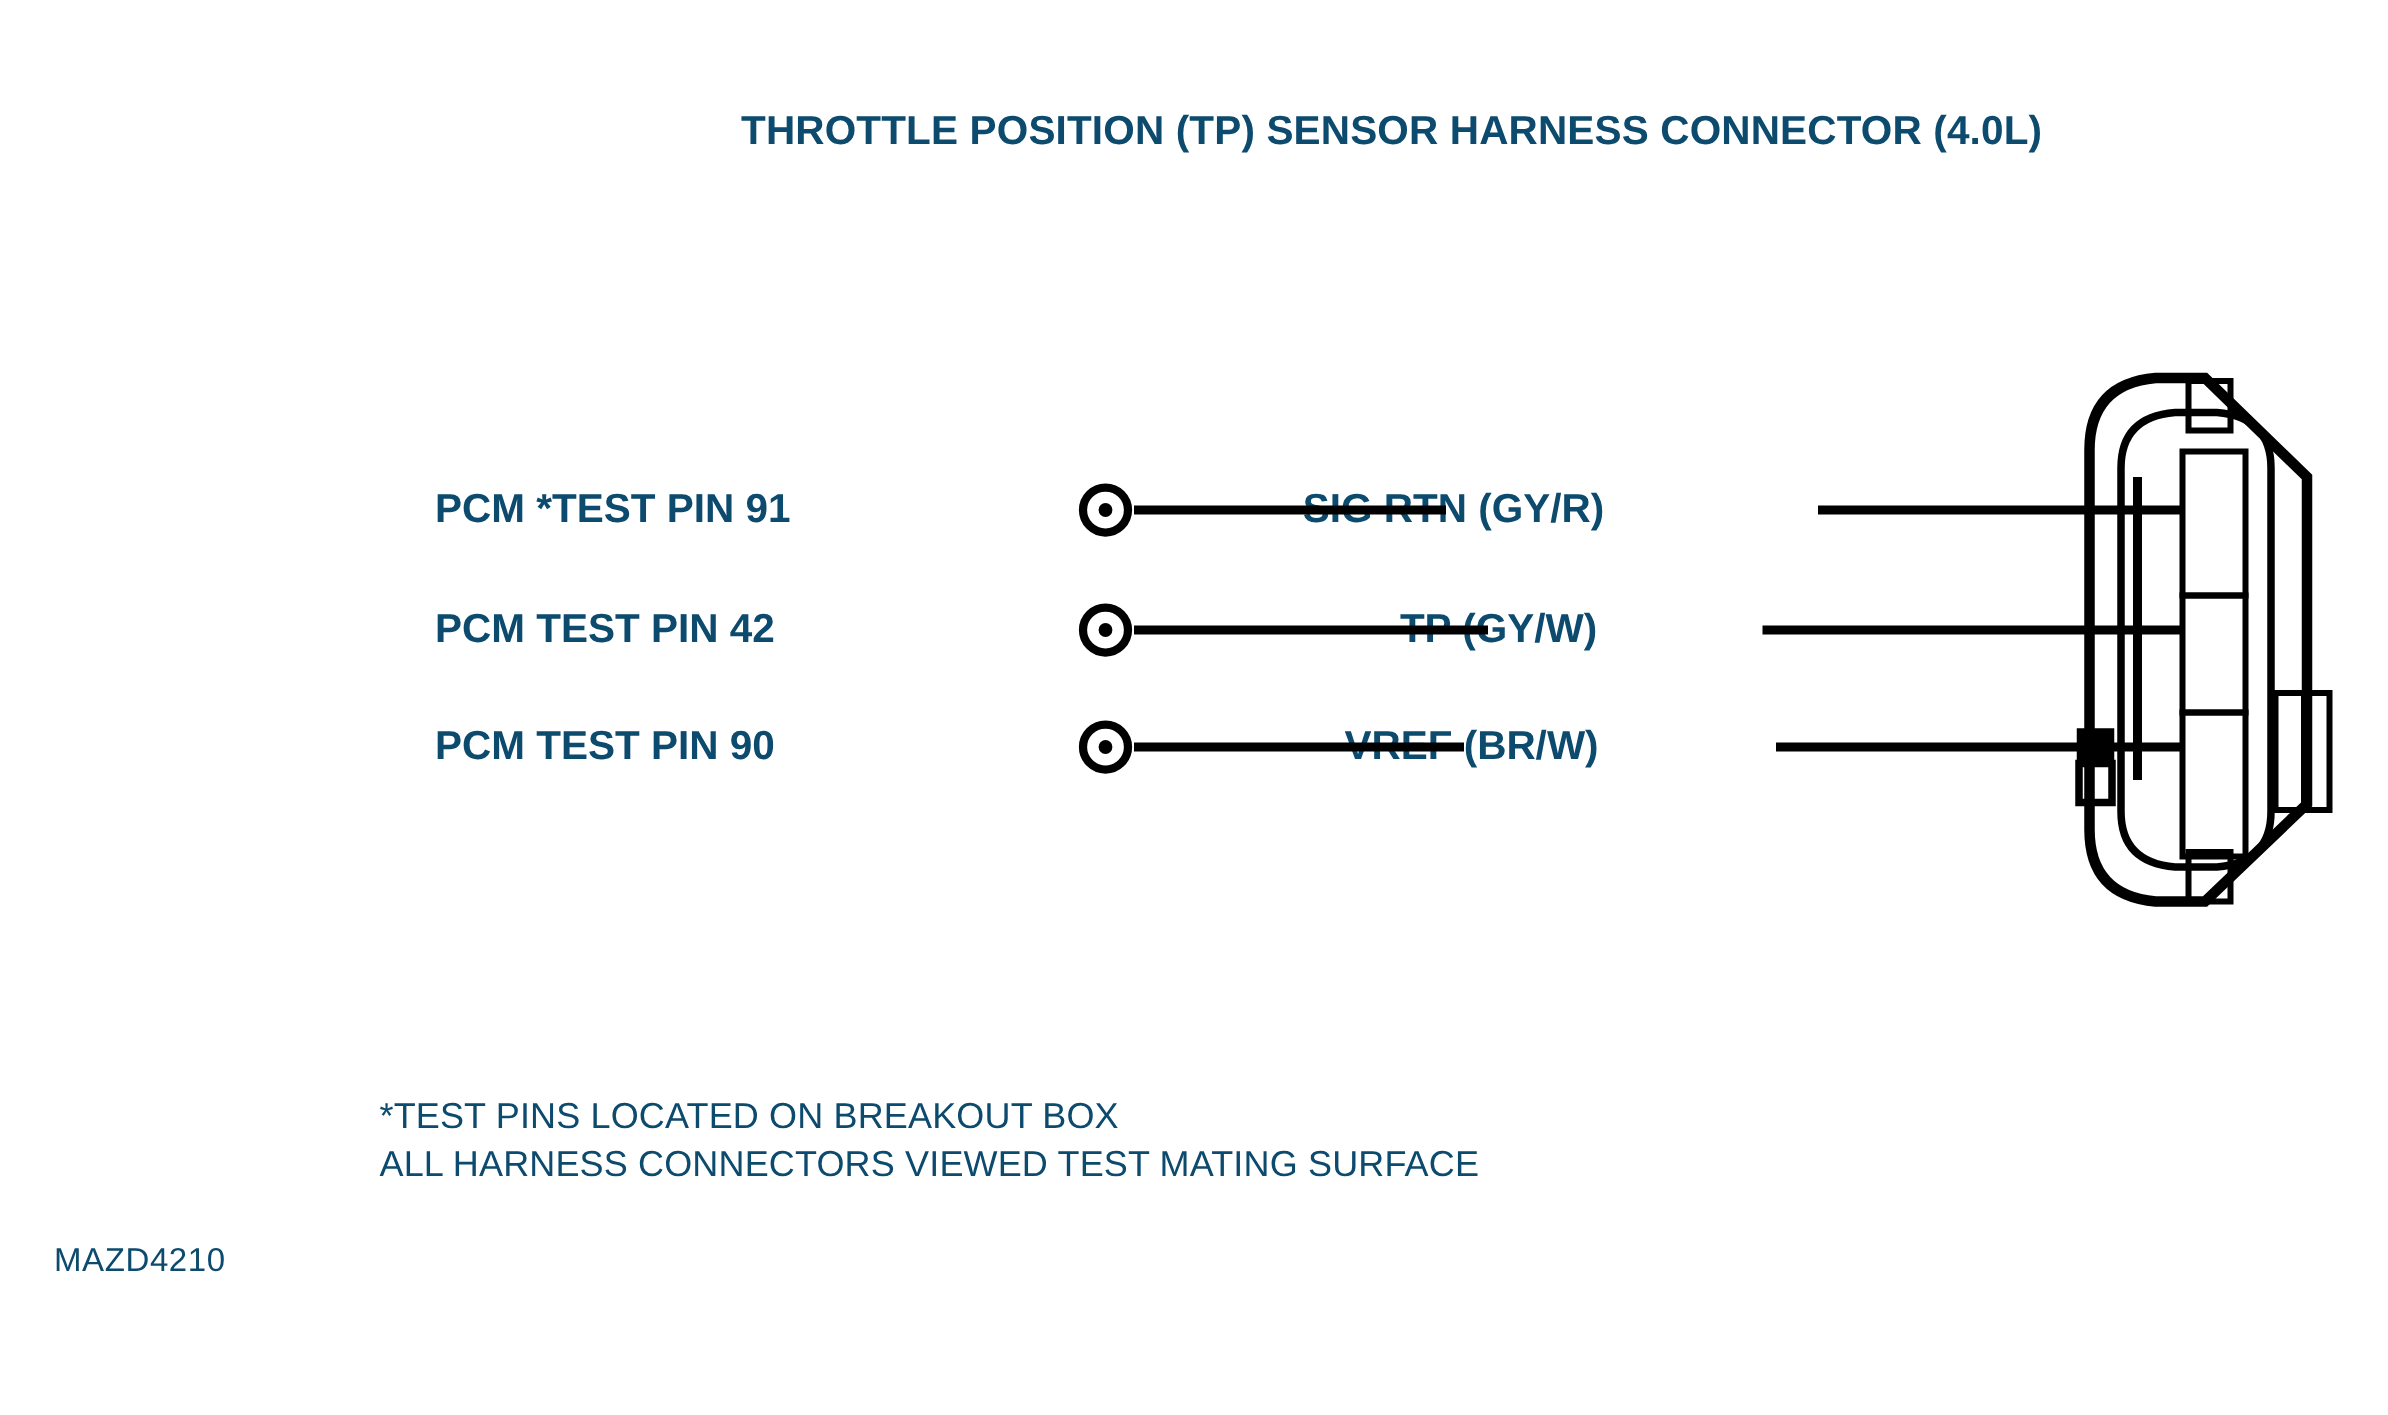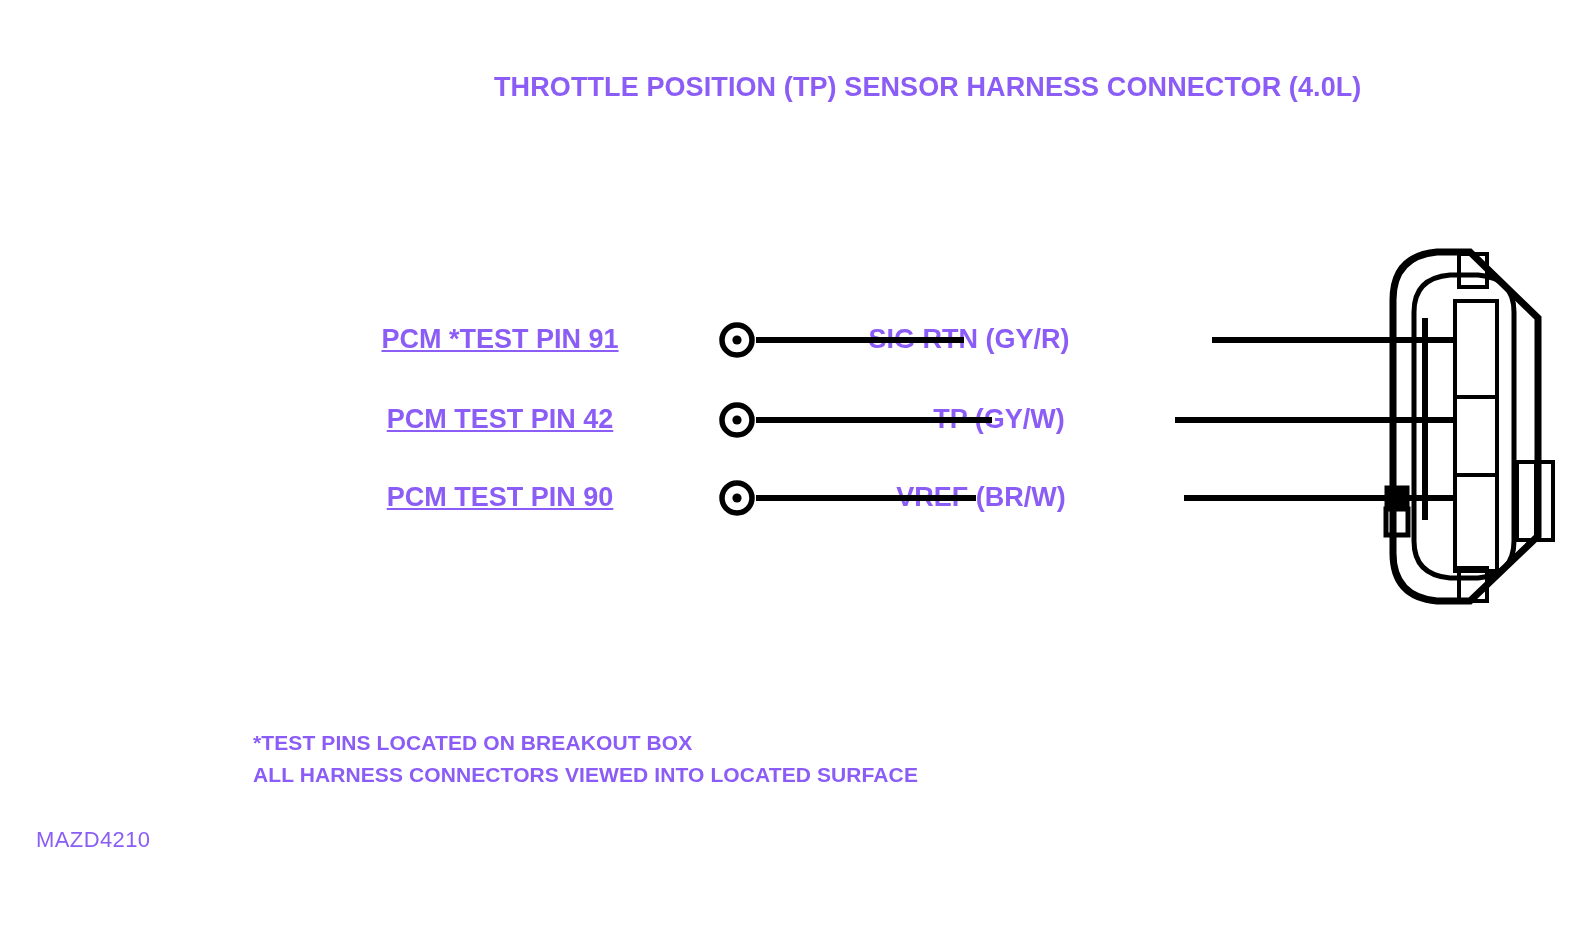--- a/index.html
+++ b/index.html
@@ -18,54 +18,53 @@
   #canvas {
     position: absolute;
     left: 0;
     top: 0;
     width: 1592px;
     height: 943px;
   }
   .txt {
     position: absolute;
     white-space: pre;
-    color: #8b5cf6;
+    color: #0c4a6e;
     line-height: 1.18;
   }
   #diagram-title {
     left: 494px;
     top: 72px;
     font-size: 27px;
     font-weight: bold;
     letter-spacing: 0.1px;
   }
   .pin-label {
     font-size: 27px;
     font-weight: bold;
-    text-align: center;
+    text-align: left;
     width: 420px;
-    text-decoration: underline;
   }
   #pin-label-0 { left: 290px; top: 324px; }
   #pin-label-1 { left: 290px; top: 404px; }
   #pin-label-2 { left: 290px; top: 482px; }
 
   .signal-label {
     font-size: 27px;
     font-weight: bold;
     text-align: center;
     width: 340px;
   }
   #signal-label-0 { left: 799px; top: 324px; }
   #signal-label-1 { left: 829px; top: 404px; }
   #signal-label-2 { left: 811px; top: 482px; }
 
   .note-line {
-    font-size: 21px;
-    font-weight: bold;
+    font-size: 24px;
+    font-weight: normal;
     letter-spacing: 0.1px;
   }
   #note-0 { left: 253px; top: 731px; }
   #note-1 { left: 253px; top: 763px; }
 
   #drawing-code {
     left: 36px;
     top: 827px;
     font-size: 22px;
     font-weight: normal;
@@ -81,21 +80,21 @@
 
   <div class="txt pin-label" id="pin-label-0">PCM *TEST PIN 91</div>
   <div class="txt pin-label" id="pin-label-1">PCM TEST PIN 42</div>
   <div class="txt pin-label" id="pin-label-2">PCM TEST PIN 90</div>
 
   <div class="txt signal-label" id="signal-label-0">SIG RTN (GY/R)</div>
   <div class="txt signal-label" id="signal-label-1">TP (GY/W)</div>
   <div class="txt signal-label" id="signal-label-2">VREF (BR/W)</div>
 
   <div class="txt note-line" id="note-0">*TEST PINS LOCATED ON BREAKOUT BOX</div>
-  <div class="txt note-line" id="note-1">ALL HARNESS CONNECTORS VIEWED INTO LOCATED SURFACE</div>
+  <div class="txt note-line" id="note-1">ALL HARNESS CONNECTORS VIEWED TEST MATING SURFACE</div>
 
   <div class="txt" id="drawing-code">MAZD4210</div>
 
   <svg id="schematic" width="1592" height="943" viewBox="0 0 1592 943" style="position:absolute;left:0;top:0;">
 
     <g>
       <circle cx="737" cy="340" r="15" fill="none" stroke="#000" stroke-width="5.5"></circle>
       <circle cx="737" cy="340" r="4.6" fill="#000"></circle>
     </g>
     <g>

